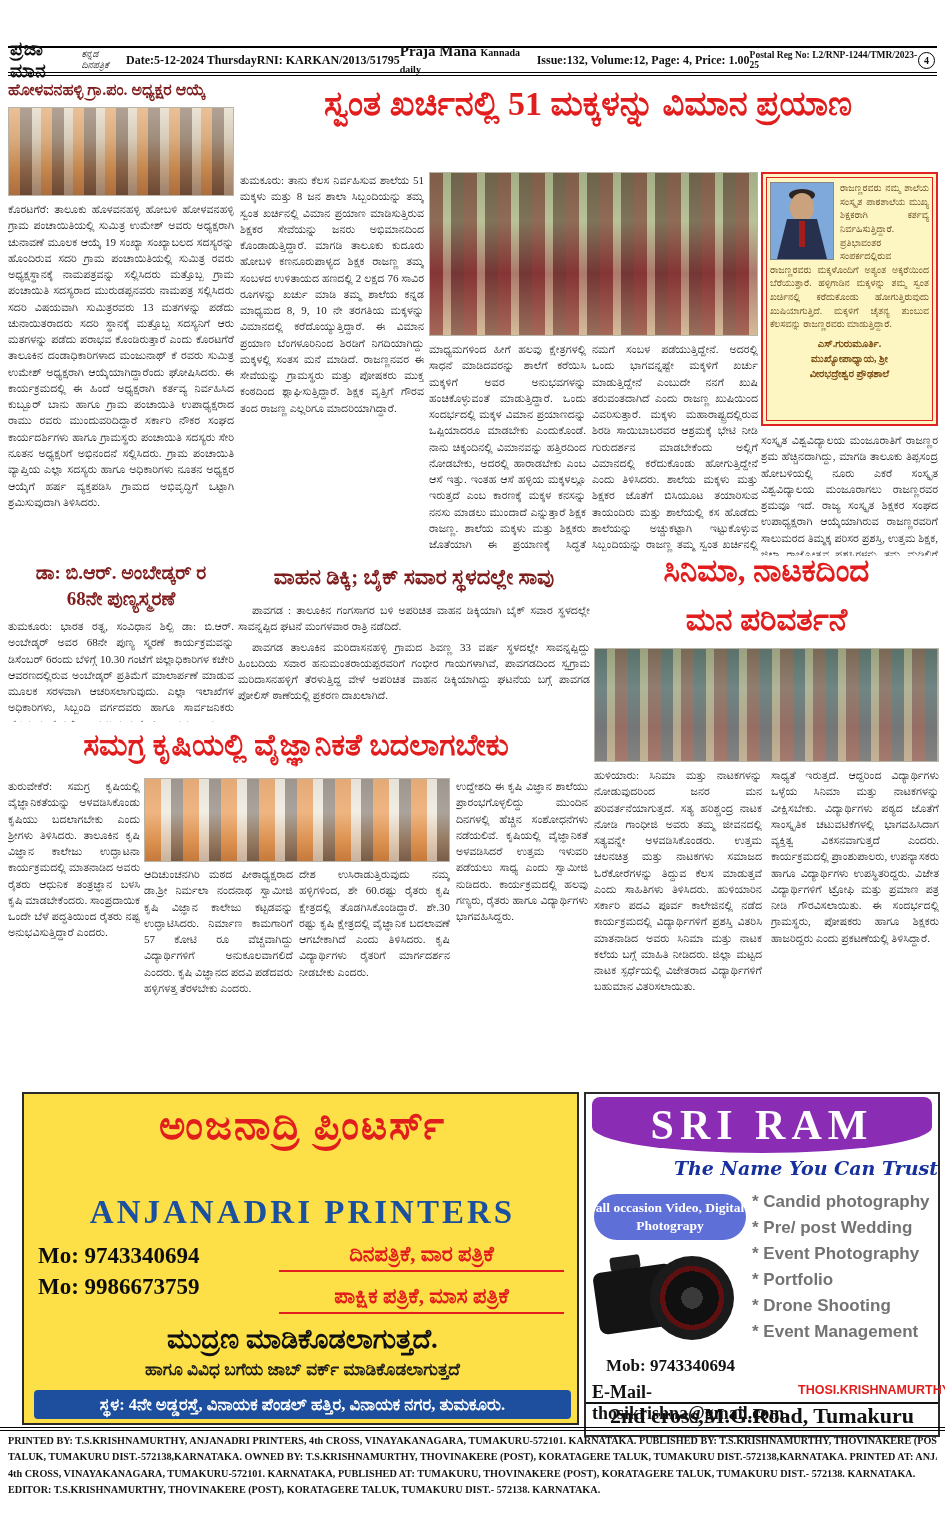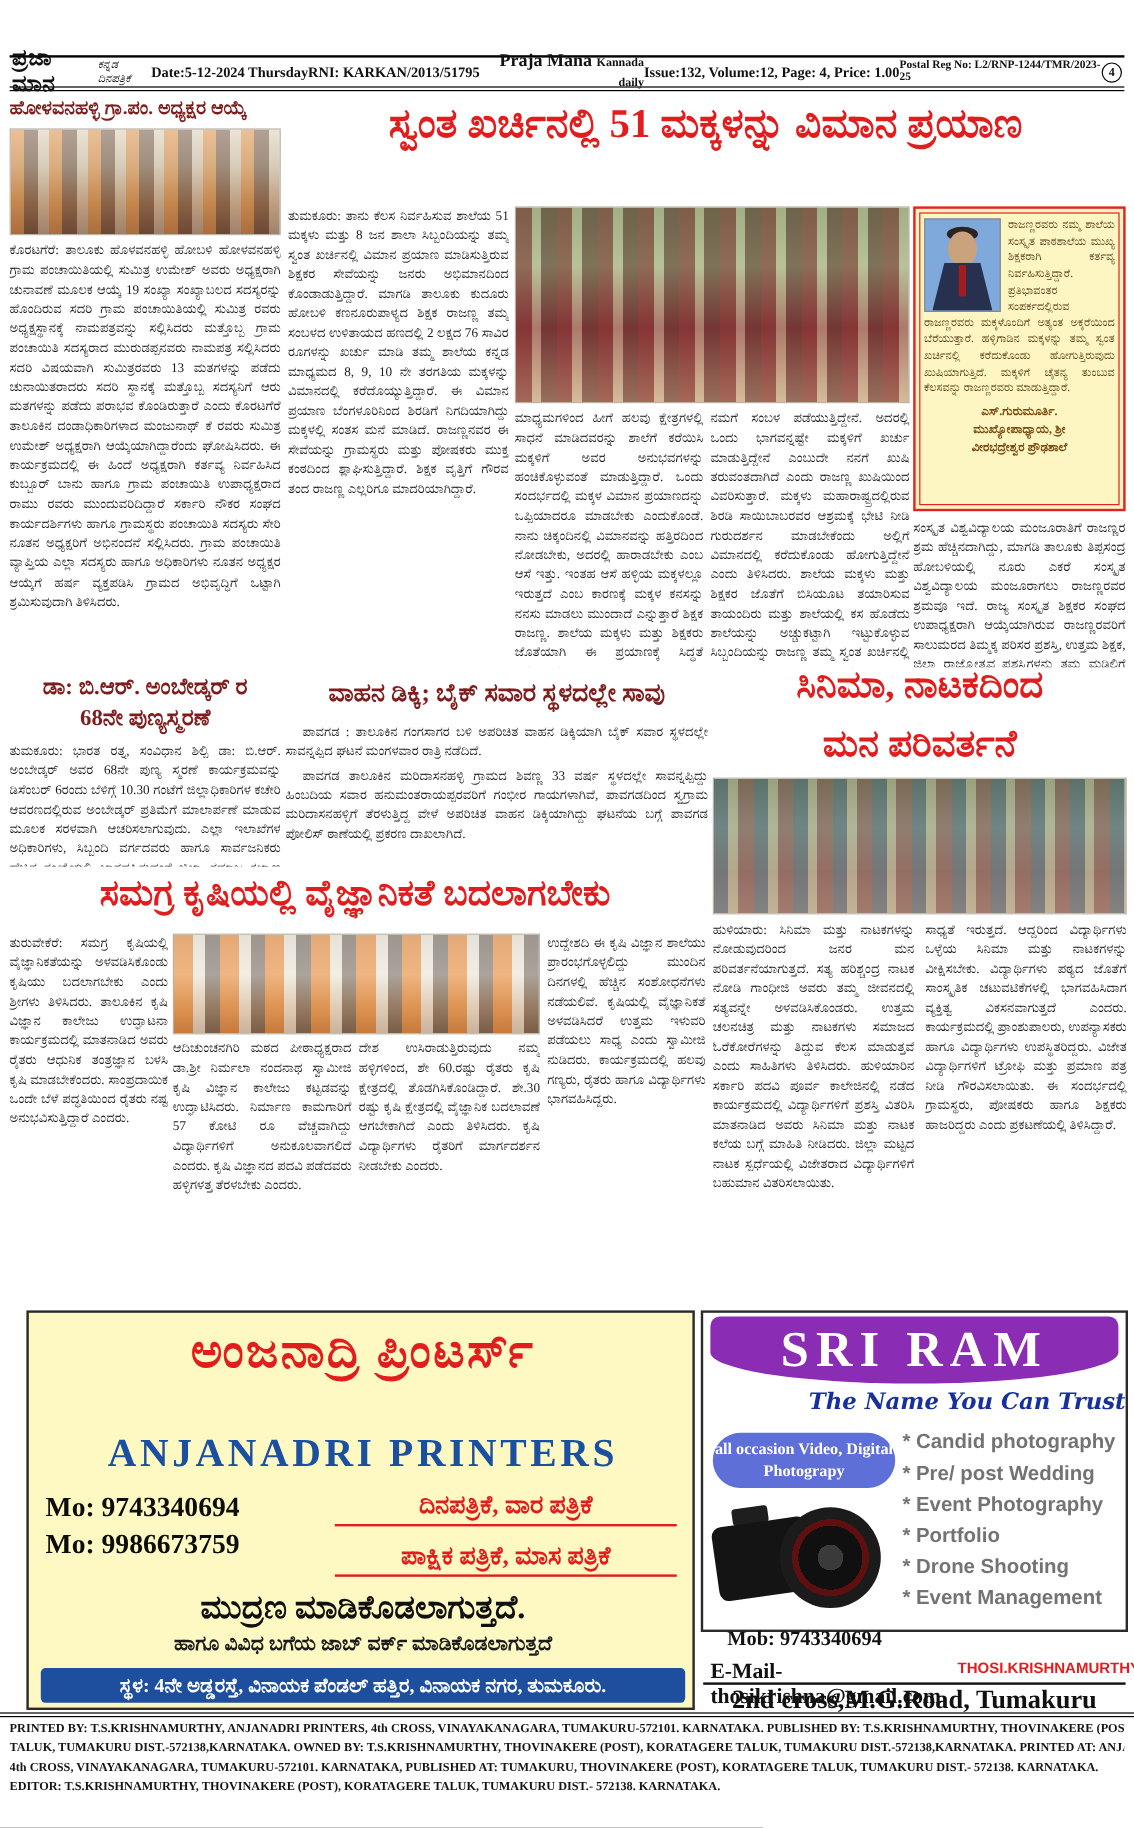--- a/index.html
+++ b/index.html
@@ -6,21 +6,21 @@
   .page{position:relative;width:945px;height:1523px;background:#fff;overflow:hidden;
         font-family:"Liberation Serif",serif;color:#111;margin:0 auto;padding-left:32px;}
   .abs{position:absolute;}
   
   .masthead{left:8px;top:46px;width:929px;height:30px;border-top:2px solid #000;
             border-bottom:4px double #000;display:flex;align-items:center;
             justify-content:space-between;padding:0 2px;box-sizing:border-box;}
   .mh-logo{font-weight:bold;font-size:19px;letter-spacing:.5px;}
   .mh-tag{font-size:9.5px;font-style:italic;}
   .mh-item{font-size:12px;font-weight:bold;white-space:nowrap;}
-  .mh-title{font-size:15px;font-weight:bold;text-align:right;}
+  .mh-title{font-size:15px;font-weight:bold;}
   .mh-title small{font-size:10px;font-weight:bold;}
   .mh-postal{font-size:9.5px;font-weight:bold;}
   .mh-badge{width:15px;height:15px;border:1.5px solid #000;border-radius:50%;
             font-size:10px;font-weight:bold;text-align:center;line-height:15px;flex:0 0 auto;}
   
   .body-text{font-size:11px;line-height:1.48;text-align:justify;overflow:hidden;color:#1b1b1b;}
   .body-text p{margin:0 0 4px 0;text-indent:14px;}
   .hl-red{color:#e21d1d;font-weight:bold;text-align:center;}
   .hl-black{color:#7f1d1d;font-weight:bold;}
   
@@ -43,21 +43,21 @@
   .tbox-text{font-size:9.4px;line-height:1.45;text-align:justify;color:#5a3a16;}
   .tbox-sig{margin-top:4px;text-align:center;font-weight:bold;color:#7a4a10;font-size:10px;line-height:1.5;}
   .portrait{float:left;width:62px;height:76px;margin:0 6px 2px 0;background:#7fa9da;border:1px solid #888;
             position:relative;overflow:hidden;}
   .p-face{position:absolute;left:19px;top:10px;width:24px;height:28px;border-radius:50% 50% 45% 45%;background:#caa27e;}
   .p-hair{position:absolute;left:18px;top:6px;width:26px;height:12px;border-radius:50%;background:#2c2420;}
   .p-suit{position:absolute;left:6px;top:36px;width:50px;height:40px;background:#27304e;
           clip-path:polygon(20% 0,80% 0,100% 100%,0 100%);}
   .p-tie{position:absolute;left:28px;top:38px;width:6px;height:26px;background:#a21d1d;}
   
-  .ad-anj{background:#fef9c3;border:2px solid #2a2a2a;box-sizing:border-box;}
+  .ad-anj{background:#fde047;border:2px solid #2a2a2a;box-sizing:border-box;}
   .anj-kn{color:#e21d1d;font-weight:bold;font-size:40px;text-align:center;letter-spacing:2px;}
   .anj-en{color:#1b4f9f;font-weight:bold;font-size:33px;text-align:center;letter-spacing:3px;}
   .anj-ph{font-weight:bold;font-size:23px;color:#0d0d0d;line-height:1.35;}
   .anj-red{color:#e21d1d;font-weight:bold;font-size:21px;text-align:center;
            border-bottom:2px solid #e21d1d;padding-bottom:3px;}
   .anj-print{font-weight:bold;font-size:27px;text-align:center;color:#101010;}
   .anj-job{font-weight:bold;font-size:17px;text-align:center;color:#1c1c1c;}
   .anj-strip{background:#1d4f9e;border-radius:4px;color:#fff;font-weight:bold;font-size:16.5px;
              text-align:center;line-height:29px;}
   .ad-sri{background:#fff;border:2px solid #2a2a2a;box-sizing:border-box;}
@@ -164,21 +164,21 @@
       <div>Mo: 9743340694</div>
       <div>Mo: 9986673759</div>
     </div>
     <div class="abs anj-red" style="left:255px;top:148px;width:285px;">ದಿನಪತ್ರಿಕೆ, ವಾರ ಪತ್ರಿಕೆ</div>
     <div class="abs anj-red" style="left:255px;top:190px;width:285px;">ಪಾಕ್ಷಿಕ ಪತ್ರಿಕೆ, ಮಾಸ ಪತ್ರಿಕೆ</div>
     <div class="abs anj-print" style="left:0;top:230px;width:557px;">ಮುದ್ರಣ ಮಾಡಿಕೊಡಲಾಗುತ್ತದೆ.</div>
     <div class="abs anj-job" style="left:0;top:266px;width:557px;">ಹಾಗೂ ವಿವಿಧ ಬಗೆಯ ಜಾಬ್ ವರ್ಕ್ ಮಾಡಿಕೊಡಲಾಗುತ್ತದೆ</div>
     <div class="abs anj-strip" style="left:10px;top:296px;width:537px;height:29px;">ಸ್ಥಳ: 4ನೇ ಅಡ್ಡರಸ್ತೆ, ವಿನಾಯಕ ಪೆಂಡಲ್ ಹತ್ತಿರ, ವಿನಾಯಕ ನಗರ, ತುಮಕೂರು.</div>
   </div>
 
-  <div class="abs ad-sri" style="left:584px;top:1092px;width:356px;height:268px;">
+  <div class="abs ad-sri" style="left:584px;top:1092px;width:356px;height:345px;">
     <div class="abs sri-banner" style="left:6px;top:3px;width:340px;height:56px;">SRI RAM</div>
     <div class="abs sri-tag" style="left:0;top:63px;width:352px;">The Name You Can Trust</div>
     <div class="abs sri-pill" style="left:8px;top:100px;width:152px;height:46px;">all occasion Video, Digital Photograpy</div>
     <ul class="abs sri-services" style="left:166px;top:98px;width:186px;">
       <li>Candid photography</li>
       <li>Pre/ post Wedding</li>
       <li>Event Photography</li>
       <li>Portfolio</li>
       <li>Drone Shooting</li>
       <li>Event Management</li>

